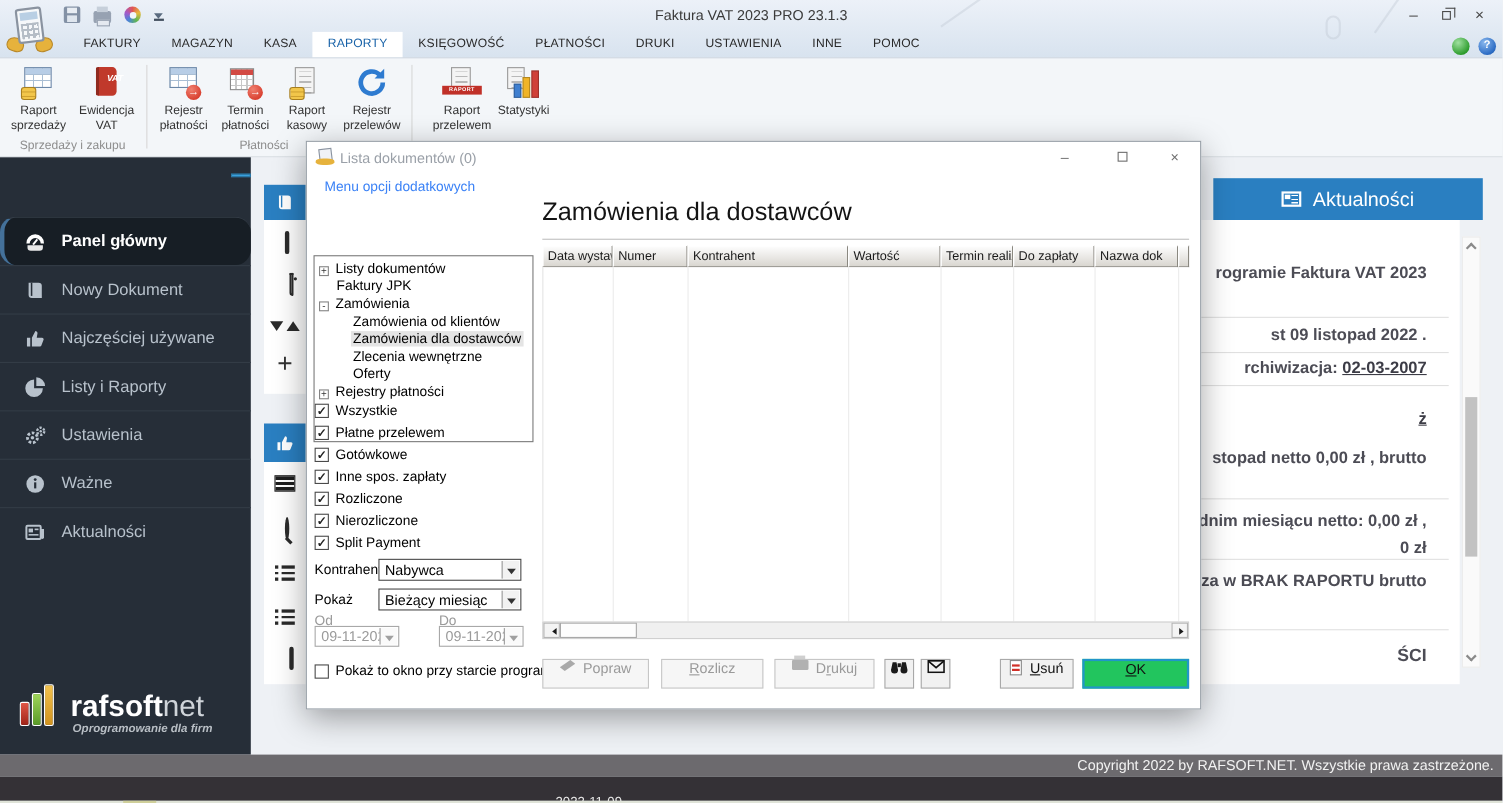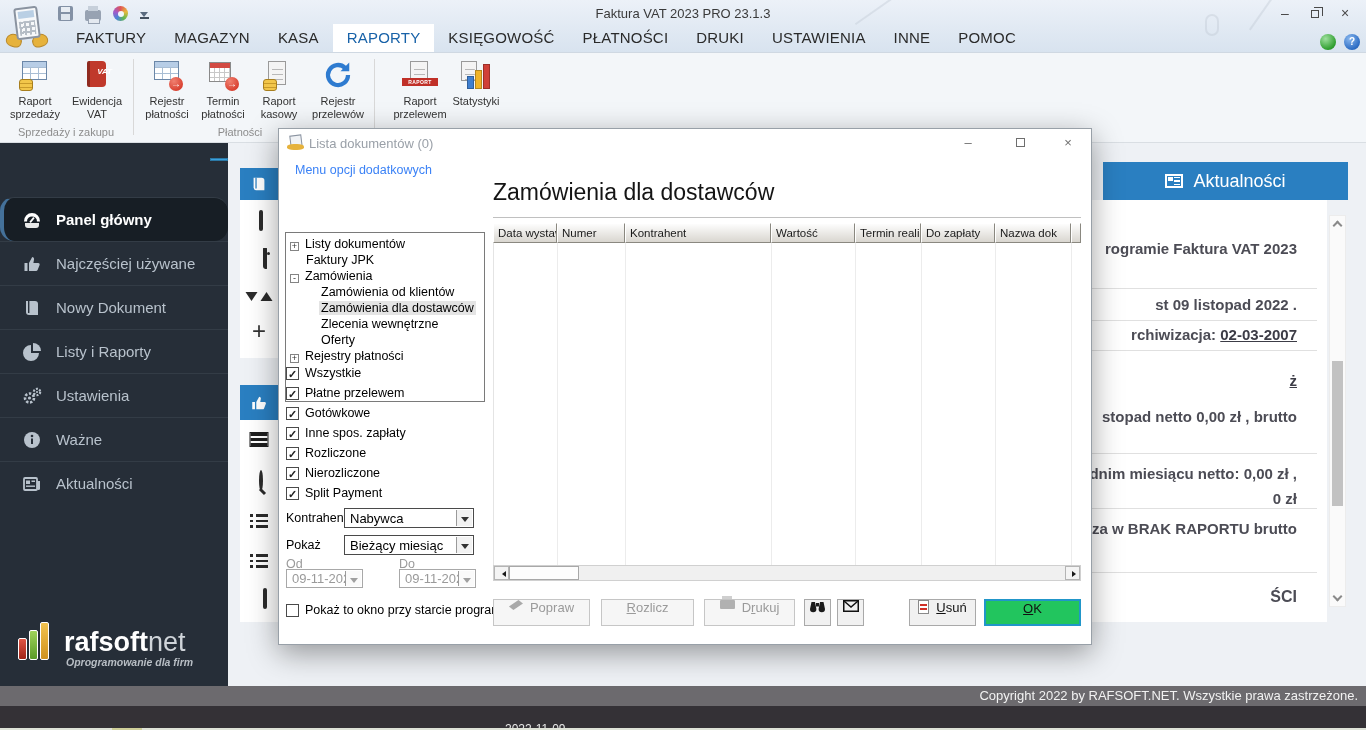--- a/index.html
+++ b/index.html
@@ -31,21 +31,21 @@
   .q-printer { width:16px; height:11px; background:#97a2b2; border-radius:2px; margin-top:3px; position:relative; }
   .q-printer::before { content:""; position:absolute; left:3px; top:-4px; width:10px; height:5px; background:#c6cfda; }
   .q-printer::after { content:""; position:absolute; left:3px; bottom:-3px; width:10px; height:4px; background:#e4e9f0; border:1px solid #97a2b2; }
   .q-gear { width:15px; height:15px; border-radius:50%; background:conic-gradient(#e05555,#e8b93c,#63b84f,#4a84d8,#a45ac9,#e05555); position:relative; }
   .q-gear::after { content:""; position:absolute; left:4.5px; top:4.5px; width:6px; height:6px; background:#f2f6fa; border-radius:50%; }
   .q-more { display:flex; flex-direction:column; align-items:center; gap:2px; padding-top:2px; }
   .q-more .bar { width:9px; height:2px; background:#5a6b7f; }
   .q-more .tri { width:0; height:0; border-left:4px solid transparent; border-right:4px solid transparent; border-top:5px solid #5a6b7f; }
 
   .tabs { position:absolute; left:62px; bottom:0; display:flex; }
-  .tab { padding:5px 14px 6px; font-size:15px; color:#2a2a2a; letter-spacing:.2px; cursor:pointer; }
+  .tab { padding:5px 14px 6px; font-size:11px; color:#2a2a2a; letter-spacing:.2px; cursor:pointer; }
   .tab.active { background:#ffffff; color:#1862a8; }
 
   .help-icons { position:absolute; right:6px; bottom:2px; display:flex; gap:8px; }
   .sphere { width:16px; height:16px; border-radius:50%; color:#fff; font-size:10px; font-weight:bold; text-align:center; line-height:16px; }
   .sphere.green { background:radial-gradient(circle at 35% 30%, #9fe09f, #2f9e2f 70%, #1c7a1c); }
   .sphere.blue  { background:radial-gradient(circle at 35% 30%, #8ab8ee, #2c6cc4 70%, #1c4e96); }
 
   
   .ribbon { position:absolute; left:0; top:53px; width:1366px; height:90px; background:#f3f6f9; border-bottom:1px solid #d9dee3; z-index:5; }
   .ritems { position:absolute; left:4px; top:4px; display:flex; align-items:flex-start; }
@@ -343,30 +343,30 @@
       <div class="sitem active">
         <svg width="20" height="20" viewBox="0 0 20 20" fill="currentColor">
           <path d="M10 3a8 8 0 0 0-8 8.4h3a5 5 0 0 1 10 0h3A8 8 0 0 0 10 3z"></path>
           <rect x="9.1" y="7" width="1.8" height="6" transform="rotate(40 10 10)"></rect>
           <path d="M3 13h14v2a3 3 0 0 1-3 3H6a3 3 0 0 1-3-3z" opacity=".9"></path>
         </svg>
         <span>Panel główny</span>
       </div>
       <div class="sitem">
         <svg width="20" height="20" viewBox="0 0 20 20" fill="currentColor">
-          <path d="M2.5 9h3v8h-3zM7 17V9l3.2-6c1 0 1.9.9 1.9 1.9L11.4 9h4.8c1 0 1.8 1 1.4 1.9l-2 5.1c-.3.6-.9 1-1.5 1z"></path>
-        </svg>
-        <span>Najczęściej używane</span>
-      </div>
-      <div class="sitem">
-        <svg width="20" height="20" viewBox="0 0 20 20" fill="currentColor">
           <path d="M4 3h9a3 3 0 0 1 3 3v11H7a3 3 0 0 1-3-3V3z"></path>
           <rect x="6" y="3" width="1.4" height="12" fill="#262e38"></rect>
         </svg>
         <span>Nowy Dokument</span>
+      </div>
+      <div class="sitem">
+        <svg width="20" height="20" viewBox="0 0 20 20" fill="currentColor">
+          <path d="M2.5 9h3v8h-3zM7 17V9l3.2-6c1 0 1.9.9 1.9 1.9L11.4 9h4.8c1 0 1.8 1 1.4 1.9l-2 5.1c-.3.6-.9 1-1.5 1z"></path>
+        </svg>
+        <span>Najczęściej używane</span>
       </div>
       <div class="sitem">
         <svg width="20" height="20" viewBox="0 0 20 20" fill="currentColor">
           <path d="M9 3a8 8 0 1 0 8 8H9z"></path>
           <path d="M11 1a8 8 0 0 1 8 8h-8z"></path>
         </svg>
         <span>Listy i Raporty</span>
       </div>
       <div class="sitem">
         <svg width="20" height="20" viewBox="0 0 20 20">

